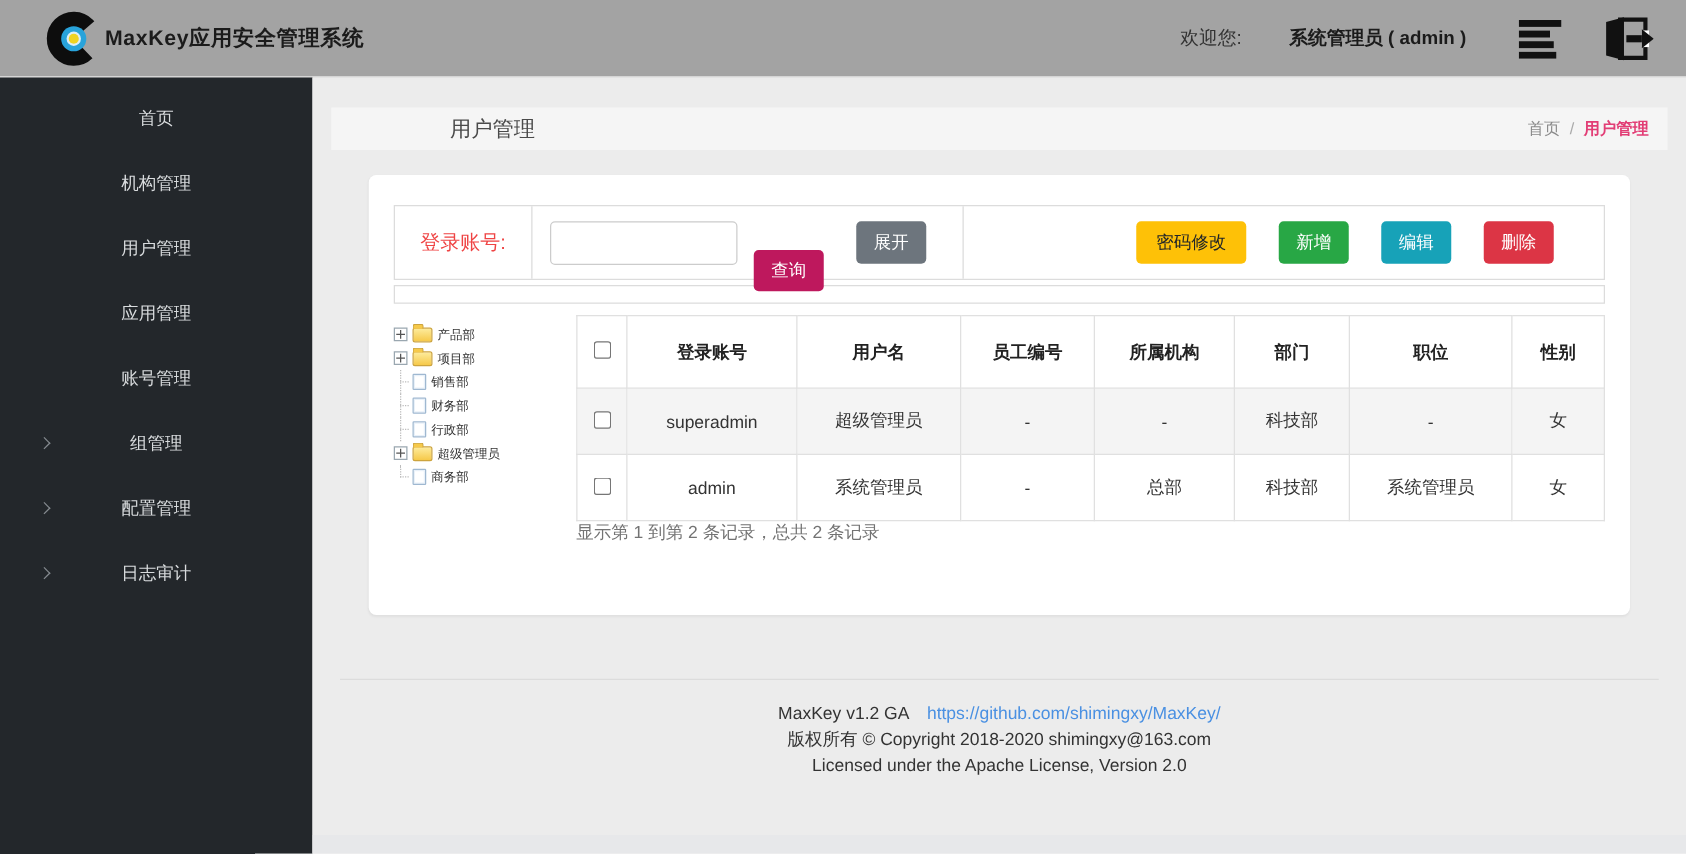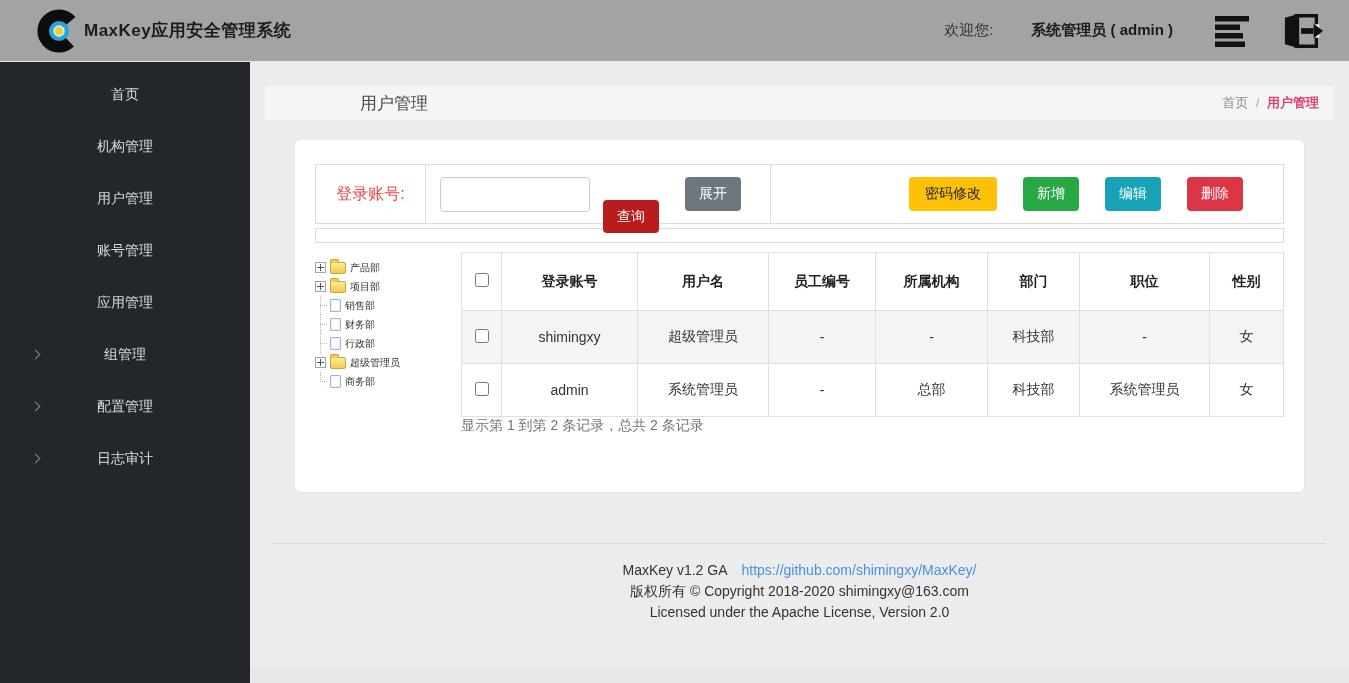--- a/index.html
+++ b/index.html
@@ -78,21 +78,21 @@
     display:flex; align-items:center; padding:0 14px;
   }
   .search-input {
     width:150px; height:35px; border:1px solid #ccc; border-radius:4px;
     font-size:14px; padding:0 8px; color:#333; outline:none;
   }
   .btn {
     border:none; border-radius:4px; font-size:14px; color:#fff;
     padding:9px 14px; cursor:pointer; font-family:inherit; line-height:1.1;
   }
-  .btn-primary  { background:#b91c1c; margin-left:13px;margin-top:45px; }
+  .btn-primary  { background:#be185d; margin-left:13px;margin-top:45px; }
   .btn-secondary{ background:#6d757d; margin-left:26px; }
   .action-buttons {
     flex:1; display:flex; align-items:center; justify-content:flex-end;
     padding-right:40px;
   }
   .action-buttons .btn { margin-left:26px; }
   .btn-warning { background:#fec107; color:#212529; padding:9px 16px; }
   .btn-success { background:#28a745; }
   .btn-info    { background:#17a2b8; }
   .btn-danger  { background:#dc3545; }
@@ -178,22 +178,22 @@
       <rect x="19" y="16" width="13" height="6" fill="#111"></rect>
       <path d="M32 11 L42 19 L32 27 Z" fill="#111"></path>
     </svg>
   </div>
 </header>
 
 <aside class="sidebar">
   <div class="side-item"><span>首页</span></div>
   <div class="side-item"><span>机构管理</span></div>
   <div class="side-item"><span>用户管理</span></div>
+  <div class="side-item"><span>应用管理</span></div>
   <div class="side-item"><span>账号管理</span></div>
-  <div class="side-item"><span>应用管理</span></div>
   <div class="side-item"><i class="chev"></i><span>组管理</span></div>
   <div class="side-item"><i class="chev"></i><span>配置管理</span></div>
   <div class="side-item"><i class="chev"></i><span>日志审计</span></div>
 </aside>
 
 <main class="content">
 
   <div class="page-bar">
     <span class="page-title">用户管理</span>
     <span class="breadcrumb">
@@ -282,21 +282,21 @@
               <th>员工编号</th>
               <th>所属机构</th>
               <th>部门</th>
               <th>职位</th>
               <th>性别</th>
             </tr>
           </thead>
           <tbody>
             <tr class="striped">
               <td><input type="checkbox" style=""></td>
-              <td>shimingxy</td>
+              <td>superadmin</td>
               <td>超级管理员</td>
               <td>-</td>
               <td>-</td>
               <td>科技部</td>
               <td>-</td>
               <td>女</td>
             </tr>
             <tr>
               <td><input type="checkbox" style=""></td>
               <td>admin</td>

